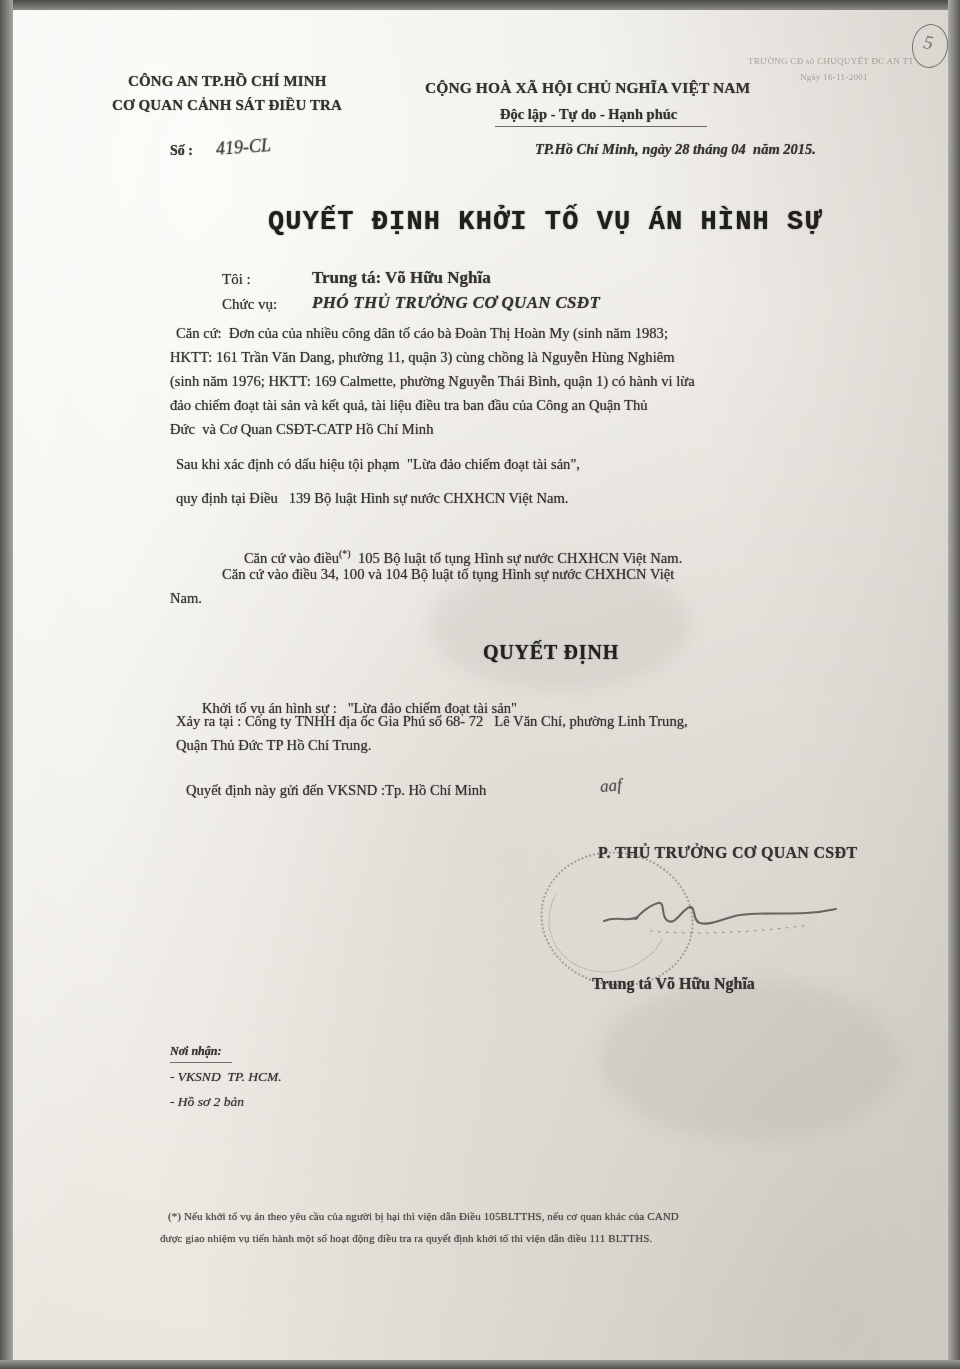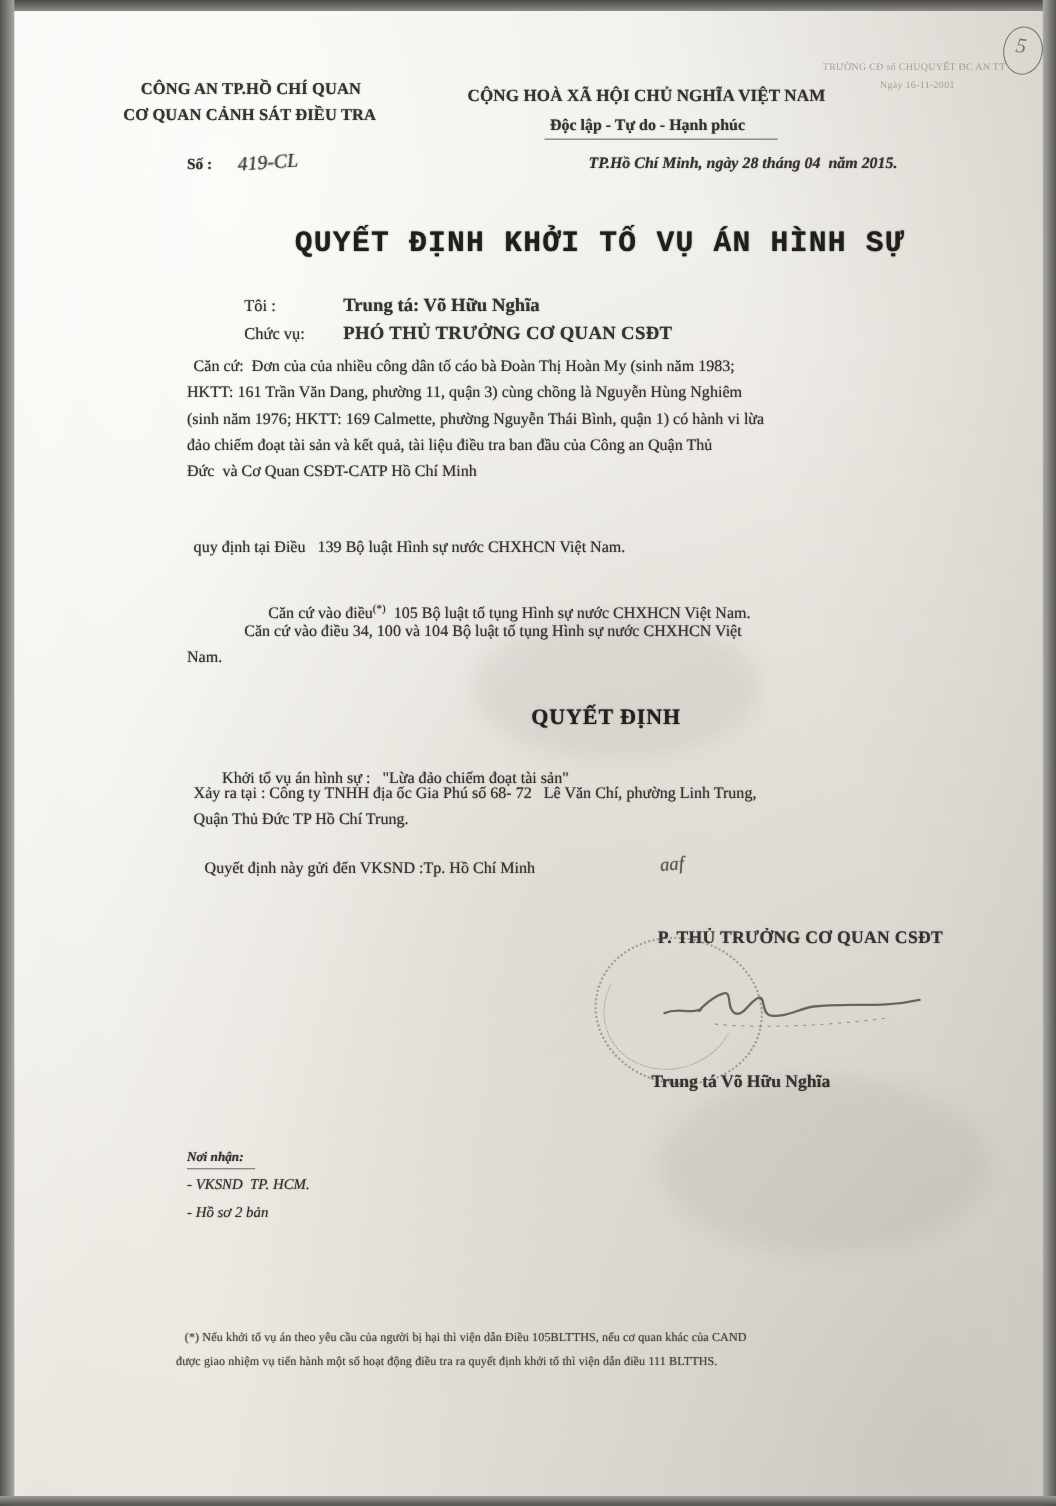--- a/index.html
+++ b/index.html
@@ -92,21 +92,21 @@
   }
   .subtitle {
     font-size: 20px;
     font-weight: bold;
     letter-spacing: .8px;
     color: #232120;
     text-shadow: 0 0 1.3px rgba(30,28,25,.8);
   }
   .label { font-size: 15px; }
   .strong-name { font-size: 17px; font-weight: bold; }
-  .role { font-size: 17px; font-weight: bold; letter-spacing: .3px; }
+  .role { font-size: 17px; font-weight: bold; letter-spacing: .3px; font-style: italic; }
   .body { font-size: 14.6px; }
   .sign-head { font-size: 16px; font-weight: bold; letter-spacing: .3px; }
   .sign-name { font-size: 16px; font-weight: bold; }
   .recv-title { font-size: 12px; font-style: italic; font-weight: bold; }
   .recv-item { font-size: 13.5px; font-style: italic; }
   .footnote { font-size: 11px; letter-spacing: .1px; opacity: .88; }
   .sup { font-size: 10px; vertical-align: super; }
 
   
   .stamp-faint {
@@ -203,21 +203,21 @@
   <div class="edge-top"></div>
   <div class="edge-left"></div>
   <div class="edge-right"></div>
   <div class="edge-bottom"></div>
 
   <div class="smudge" style="left:430px; top:560px; width:260px; height:130px;"></div>
   <div class="smudge" style="left:600px; top:980px; width:300px; height:160px;"></div>
 
   <div class="content">
 
-    <div class="t hdr-left blur" style="left:128px; top:72px;">CÔNG AN TP.HỒ CHÍ QUAN</div>
+    <div class="t hdr-left blur" style="left:128px; top:72px;">CÔNG AN TP.HỒ CHÍ MINH</div>
     <div class="t hdr-left blur" style="left:112px; top:96px;">CƠ QUAN CẢNH SÁT ĐIỀU TRA</div>
 
     <div class="t so-label blur" style="left:170px; top:142px;">Số :</div>
     <div class="t so-value blur" style="left:216px; top:136px;">419-CL</div>
 
     <div class="t hdr-right blur" style="left:425px; top:78px;">CỘNG HOÀ XÃ HỘI CHỦ NGHĨA VIỆT NAM</div>
     <div class="t hdr-sub blur" style="left:500px; top:105px;">Độc lập - Tự do - Hạnh phúc</div>
     <div class="underline-hdr" style="left:495px; top:126px; width:212px;"></div>
 
     <div class="t date-line blur" style="left:535px; top:140px;">TP.Hồ Chí Minh, ngày 28 tháng 04  năm 2015.</div>
@@ -236,20 +236,21 @@
 
     <div class="t label blur" style="left:222px; top:295px;">Chức vụ:</div>
     <div class="t role" style="left:312px; top:292px;">PHÓ THỦ TRƯỞNG CƠ QUAN CSĐT</div>
 
     <div class="t body blur" style="left:176px; top:324px;">Căn cứ:  Đơn của của nhiều công dân tố cáo bà Đoàn Thị Hoàn My (sinh năm 1983;</div>
     <div class="t body blur" style="left:170px; top:348px;">HKTT: 161 Trần Văn Dang, phường 11, quận 3) cùng chồng là Nguyễn Hùng Nghiêm</div>
     <div class="t body blur" style="left:170px; top:372px;">(sinh năm 1976; HKTT: 169 Calmette, phường Nguyễn Thái Bình, quận 1) có hành vi lừa</div>
     <div class="t body blur" style="left:170px; top:396px;">đảo chiếm đoạt tài sản và kết quả, tài liệu điều tra ban đầu của Công an Quận Thủ</div>
     <div class="t body blur" style="left:170px; top:420px;">Đức  và Cơ Quan CSĐT-CATP Hồ Chí Minh</div>
 
+    <div class="t body blur" style="left:176px; top:455px;">Sau khi xác định có dấu hiệu tội phạm  "Lừa đảo chiếm đoạt tài sản",</div>
     <div class="t body blur" style="left:176px; top:489px;">quy định tại Điều   139 Bộ luật Hình sự nước CHXHCN Việt Nam.</div>
 
     <div class="t body blur" style="left:222px; top:529px;text-align:right;">
       <span>Căn cứ vào điều</span><span class="sup">(*)</span>&nbsp;&nbsp;<span>105 Bộ luật tố tụng Hình sự nước CHXHCN Việt Nam.</span>
     </div>
     <div class="t body blur" style="left:222px; top:565px;">Căn cứ vào điều 34, 100 và 104 Bộ luật tố tụng Hình sự nước CHXHCN Việt</div>
     <div class="t body blur" style="left:170px; top:589px;">Nam.</div>
 
     <div class="t subtitle" style="left:483px; top:640px;">QUYẾT ĐỊNH</div>
 

